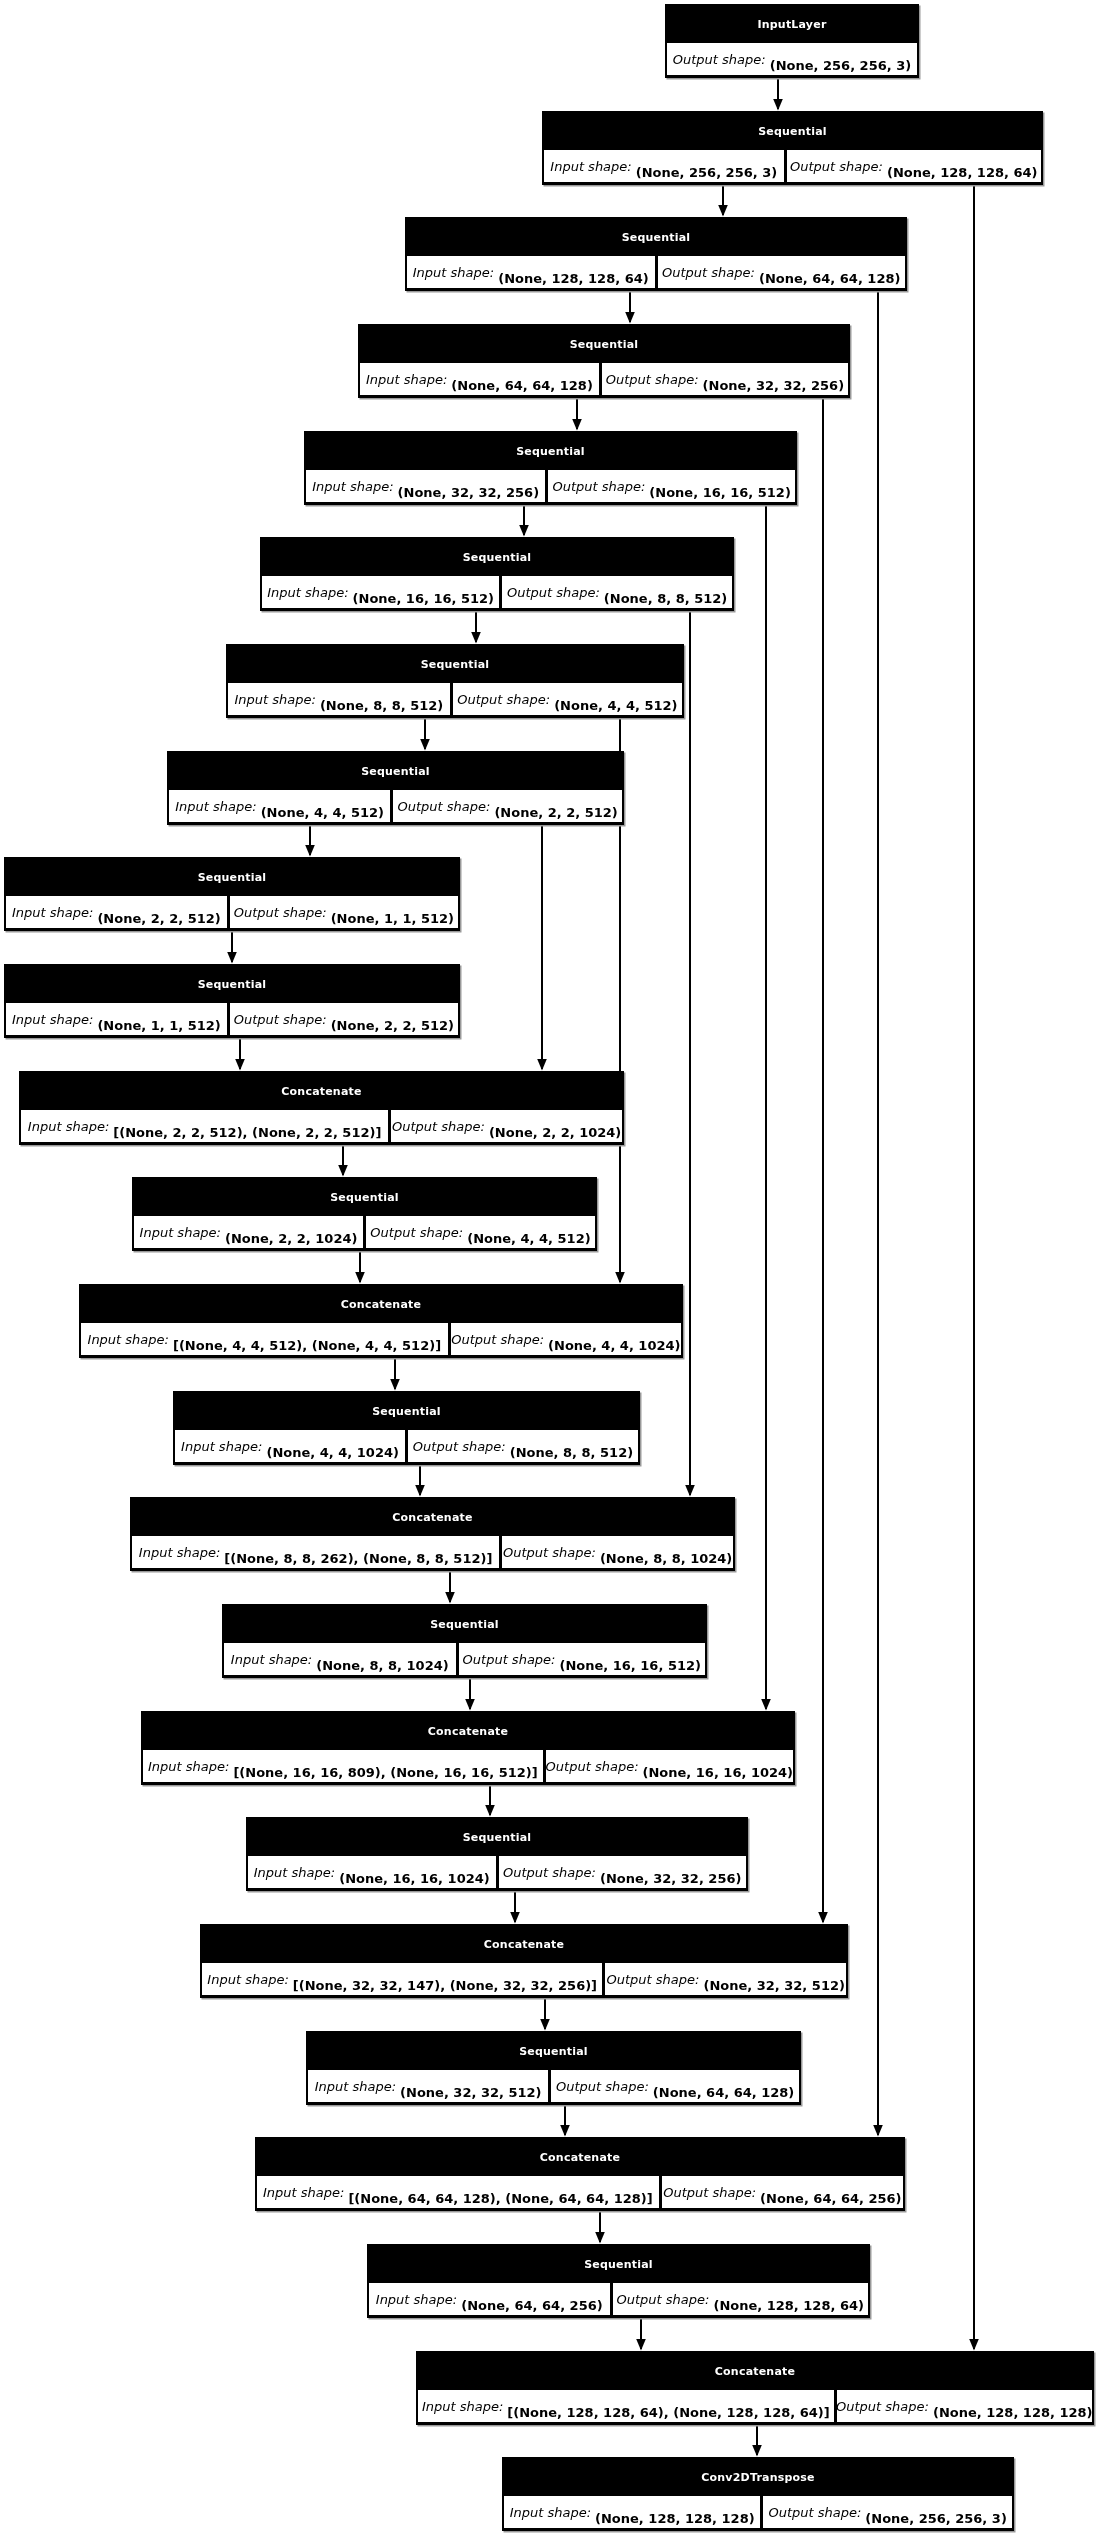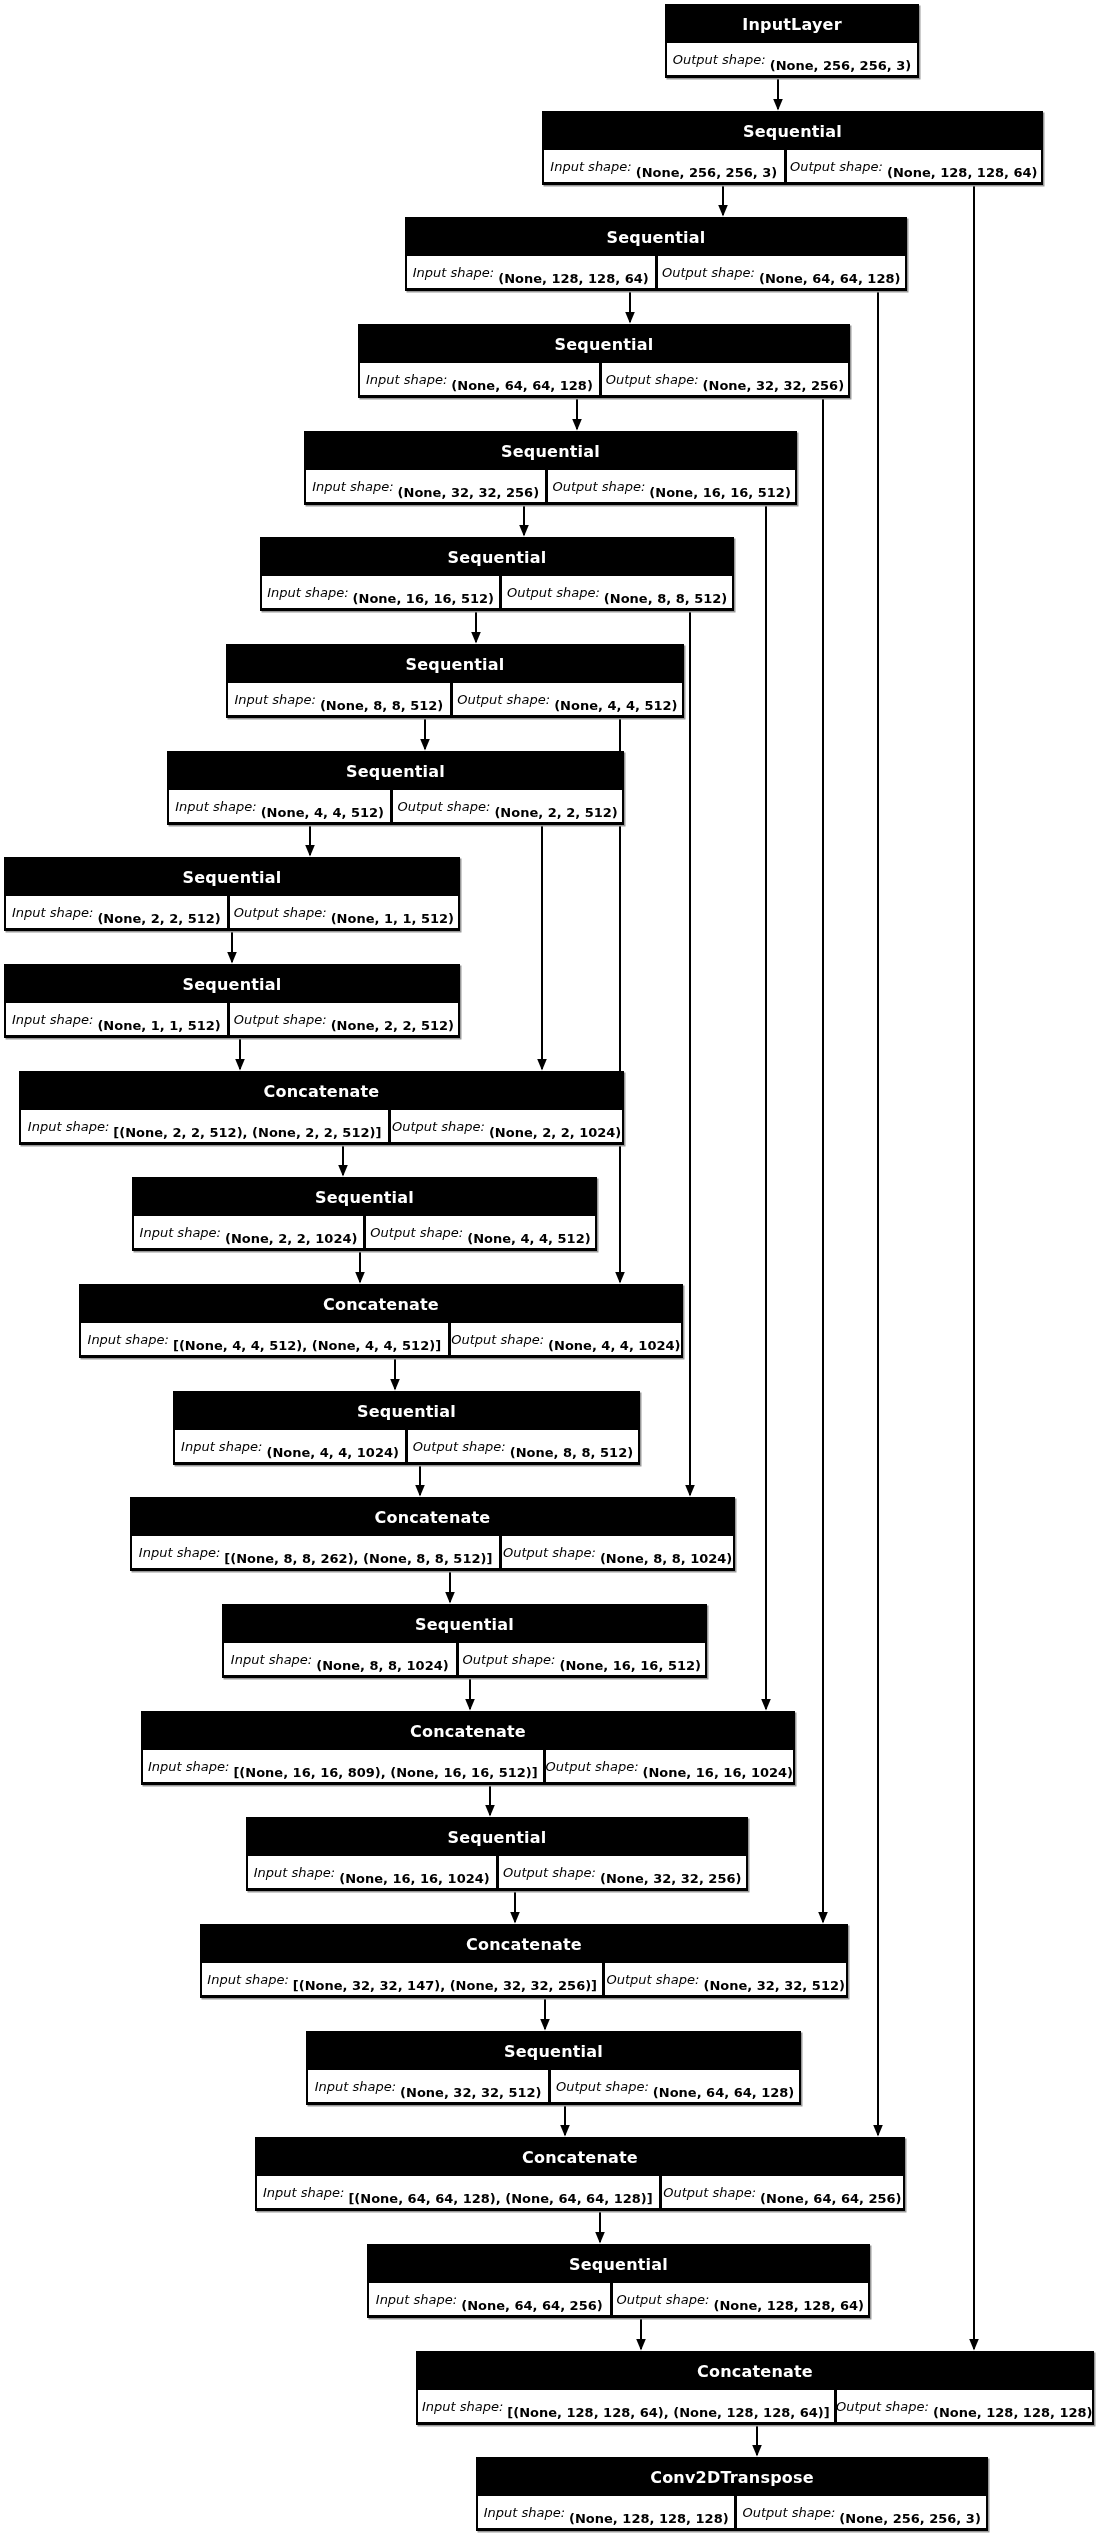--- a/index.html
+++ b/index.html
@@ -24,21 +24,21 @@
     border: 2px solid #000000;
     box-shadow: 1.5px 1.5px 0 #999999;
   }
   .node .title {
     height: 36px;
     display: flex;
     align-items: center;
     justify-content: center;
     color: #ffffff;
     font-weight: bold;
-    font-size: 16px;
+    font-size: 11px;
     letter-spacing: 0.2px;
     white-space: nowrap;
   }
   .node .cells {
     display: flex;
     height: 32px;
     background: #000000;
     gap: 3px;
     border-top: 1px solid #000000;
   }
@@ -390,21 +390,21 @@
       <div class="cell input" style="flex: 56 1 0px;">
         <span class="prefix">Input shape:</span>
         <span class="shape">[(None, 128, 128, 64), (None, 128, 128, 64)]</span>
       </div>
       <div class="cell output" style="flex: 34 1 0px;">
         <span class="prefix">Output shape:</span>
         <span class="shape">(None, 128, 128, 128)</span>
       </div>
     </div>
   </div>
-      <div class="node" style="left: 476px; top: 2457px; width: 512px; height: 74px;">
+      <div class="node" style="left: 502px; top: 2457px; width: 512px; height: 74px;">
     <div class="title">Conv2DTranspose</div>
     <div class="cells">
       <div class="cell input" style="flex: 33 1 0px;">
         <span class="prefix">Input shape:</span>
         <span class="shape">(None, 128, 128, 128)</span>
       </div>
       <div class="cell output" style="flex: 32 1 0px;">
         <span class="prefix">Output shape:</span>
         <span class="shape">(None, 256, 256, 3)</span>
       </div>

